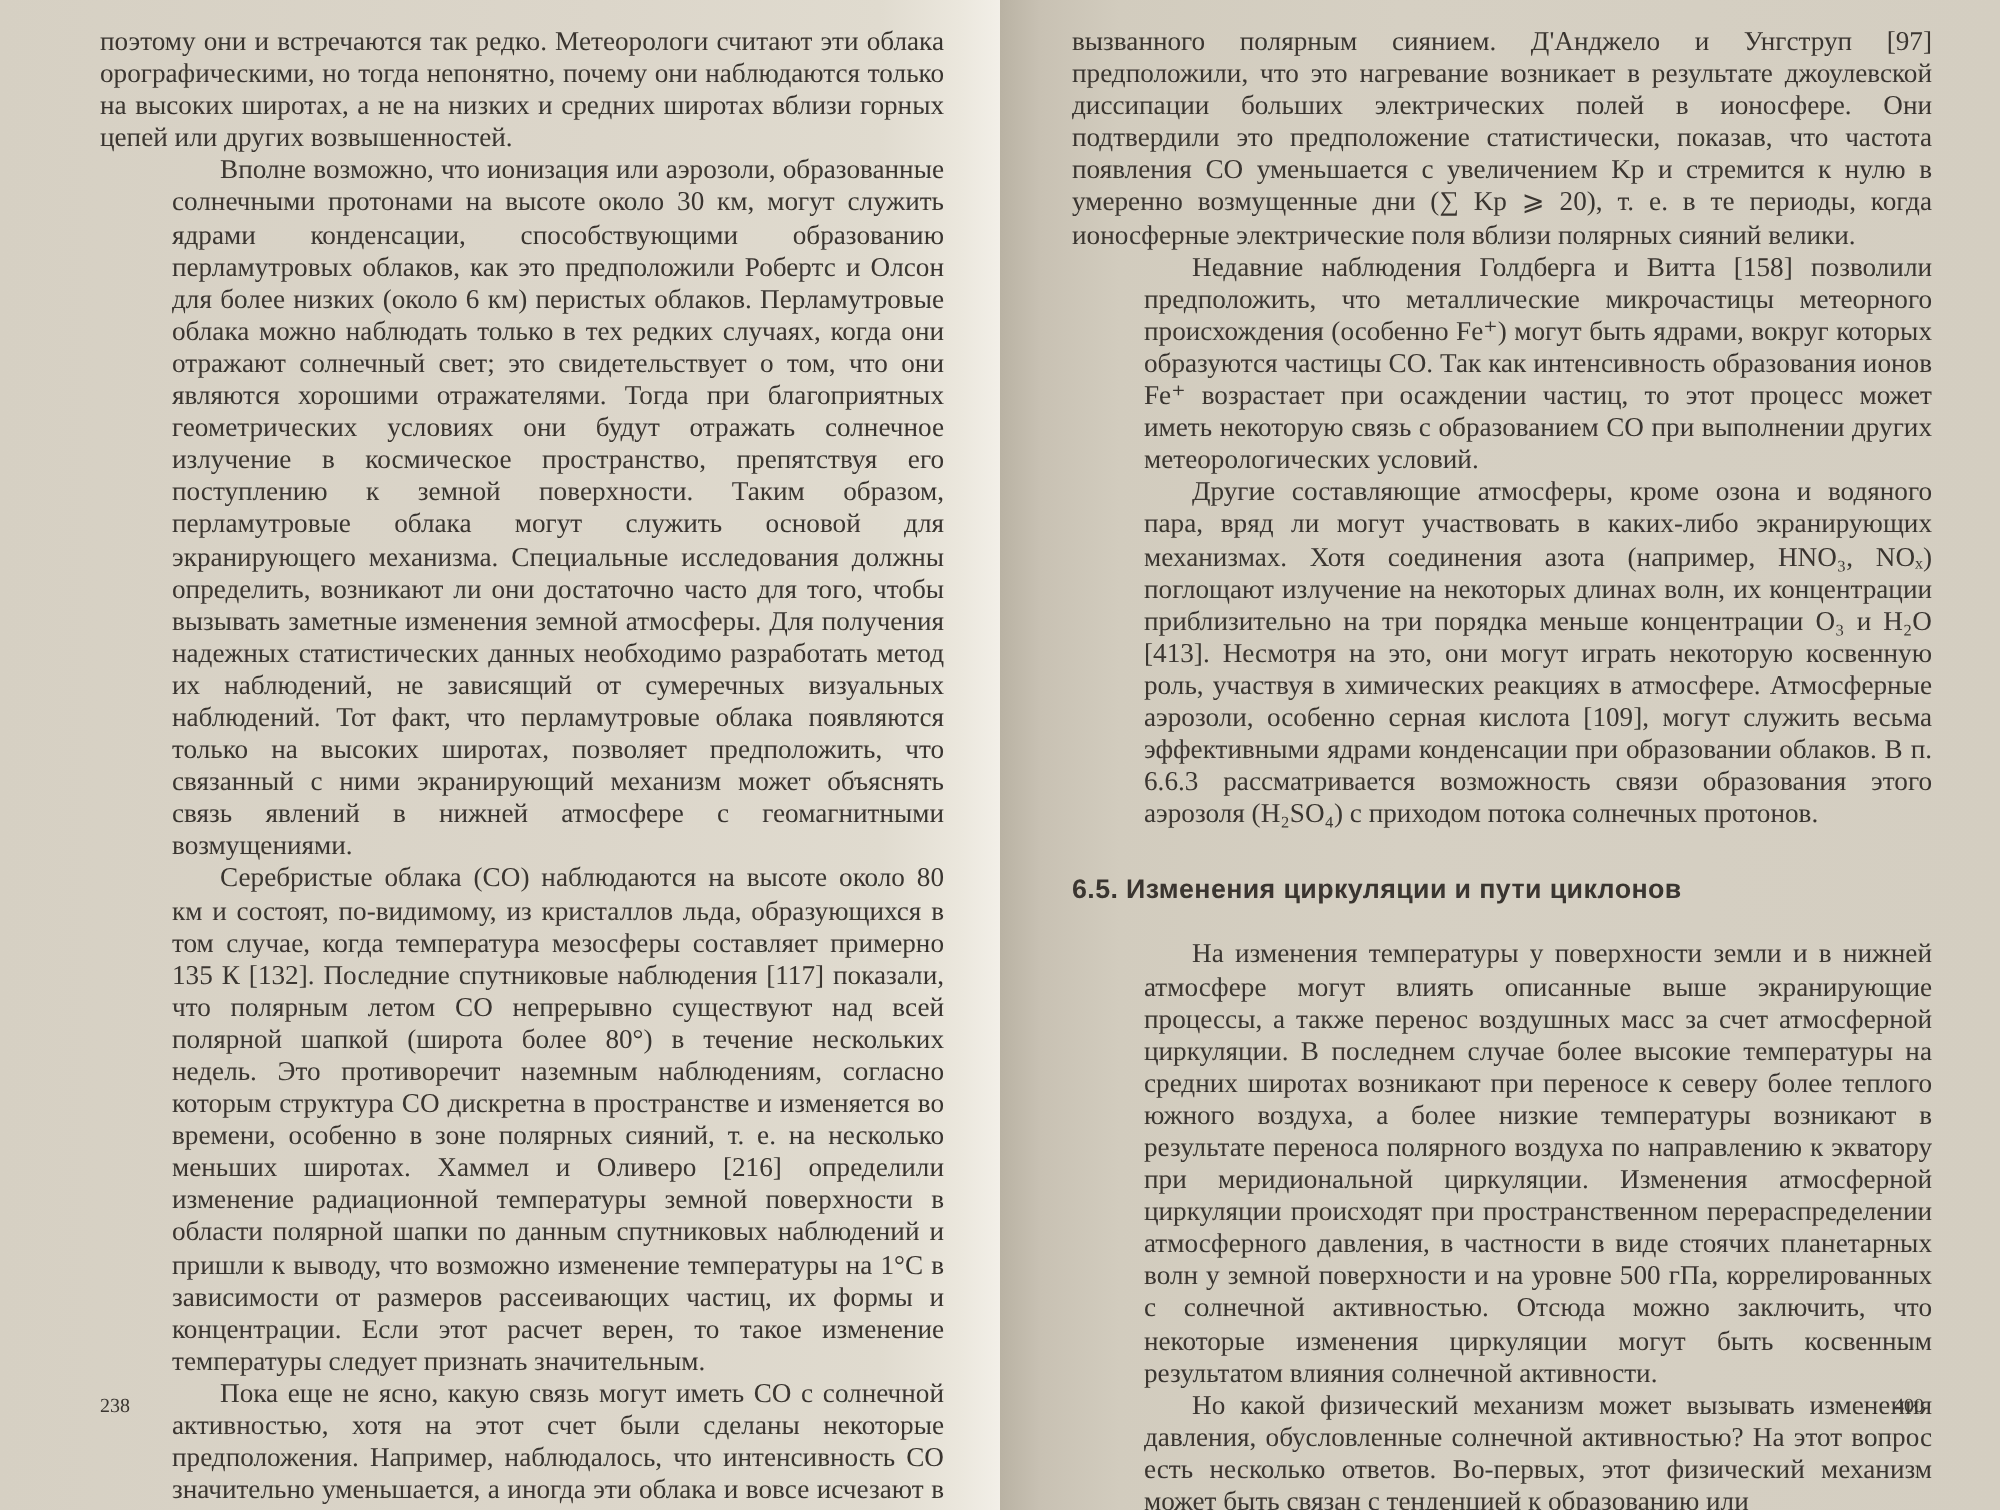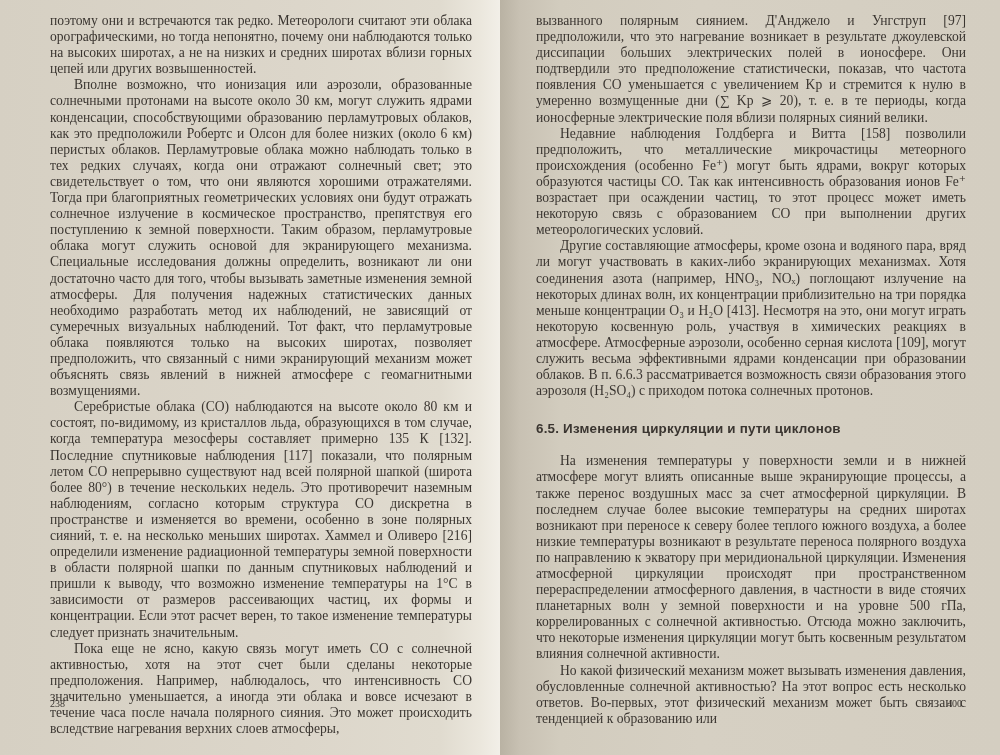--- a/index.html
+++ b/index.html
@@ -16,21 +16,21 @@
     background: linear-gradient(to right, #d6d0c3 0%, #dcd6ca 60%, #e0dbcf 88%, #ebe7dd 96%, #f2efe8 100%);
     padding: 13px 28px 0 50px;
   }
   .page-right {
     width: 500px;
     background: linear-gradient(to right, #b9b2a3 0%, #c8c1b3 4%, #d2ccbe 12%, #d6d0c3 40%, #d4cec1 100%);
     padding: 13px 34px 0 36px;
   }
   .text { font-size: 13.6px; line-height: 16.1px; text-align: justify; }
   .text p { margin: 0; text-indent: 0; }
-  .text p.ind { text-indent: 24px; }
+  .text p.ind { text-indent: 24px; margin-left: 36px; }
   .heading {
     font-family: Liberation Sans, sans-serif;
     font-weight: bold;
     font-size: 13.4px;
     margin: 22px 0 16px 0;
     letter-spacing: 0.2px;
   }
   .folio {
     position: absolute; bottom: 46px; font-size: 10px;
   }

